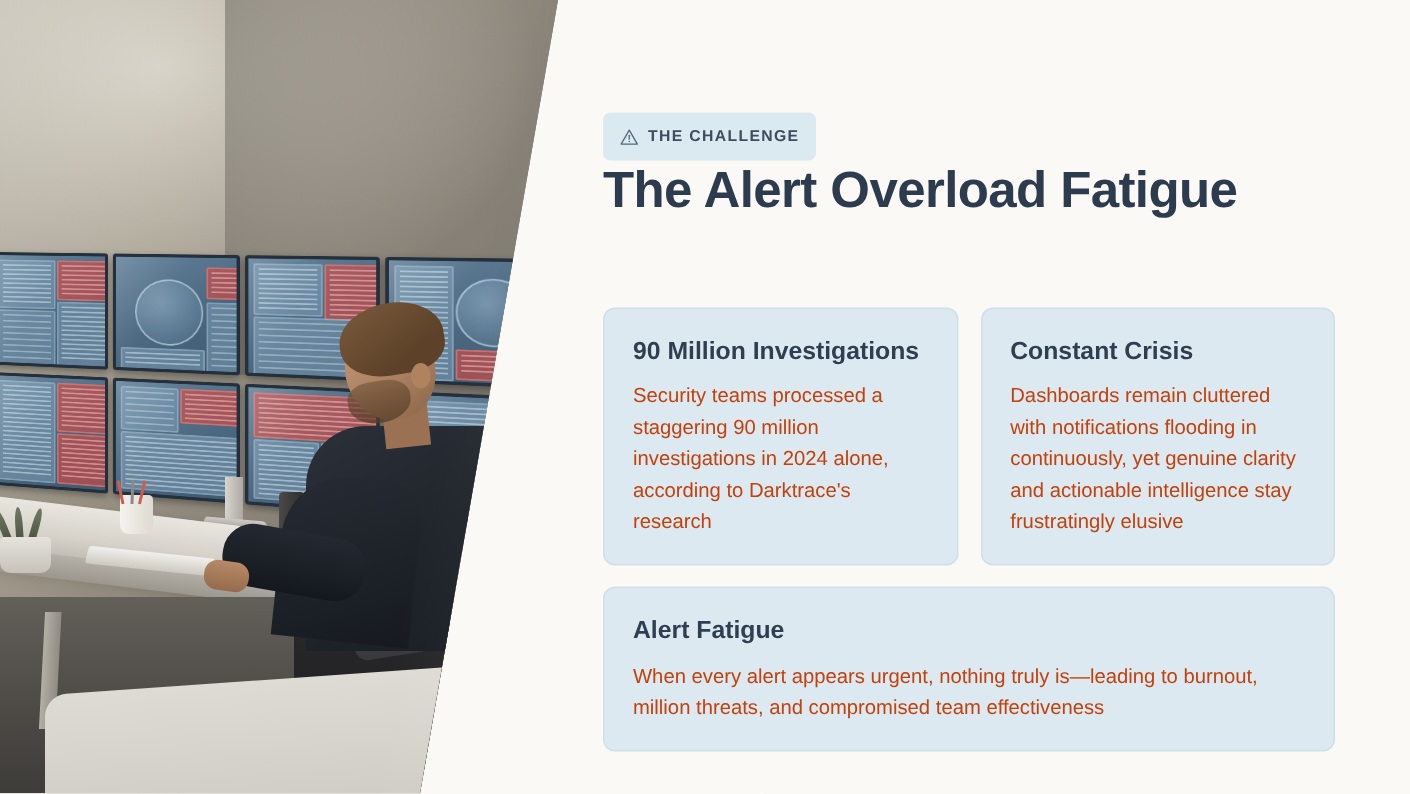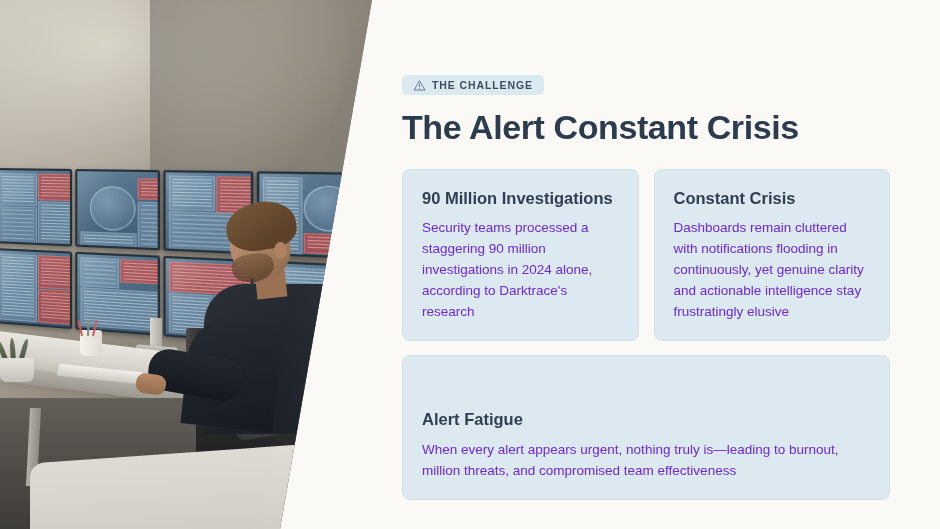--- a/index.html
+++ b/index.html
@@ -361,21 +361,21 @@
     height: 529px;
   }
 
   .badge {
     position: absolute;
     left: 0;
     top: 75px;
     display: inline-flex;
     align-items: center;
     gap: 6px;
-    height: 20px;
+    height: 32px;
     padding: 0 11px;
     background: #dbe9f1;
     border-radius: 5px;
     justify-content: flex-end;
   }
   .badge-icon {
     display: block;
     width: 13px;
     height: 13px;
     flex: 0 0 auto;
@@ -410,37 +410,38 @@
   .card-row {
     display: flex;
     gap: 15px;
   }
   .card {
     background: #dce9f0;
     border: 1px solid #cfdfe8;
     border-radius: 8px;
     padding: 17px 19px 18px 19px;
     box-sizing: border-box;
+    margin-top: 36px;
   }
   .card.half { width: 237px; }
   .card.full { width: 488px; margin-top: 14px; }
   .card-title {
     margin: 0 0 8px 0;
     font-size: 16.5px;
     line-height: 22px;
     font-weight: 600;
     color: #2f3f51;
   }
   .card-body {
     margin: 0;
     font-size: 13.5px;
     line-height: 21px;
-    color: #6d28d9;
-  }
-  .card.full .card-title { margin-bottom: 9px; margin-top: 35px; }
+    color: #c2410c;
+  }
+  .card.full .card-title { margin-bottom: 9px; }
 </style>
 </head>
 <body>
 
 <div class="slide">
 
   <div class="photo-panel">
     <div class="photo"></div>
     <div class="wall-glow"></div>
     <div class="wall-shadow"></div>
@@ -601,21 +602,21 @@
 
     <div class="badge">
       <svg class="badge-icon" viewBox="0 0 24 24" fill="none">
         <path d="M12 3.2 L22 20.4 H2 Z" stroke="#53687c" stroke-width="1.6" stroke-linejoin="round" fill="none"></path>
         <path d="M12 9.6 V14.4" stroke="#53687c" stroke-width="1.6" stroke-linecap="round"></path>
         <circle cx="12" cy="17.3" r="0.95" fill="#53687c"></circle>
       </svg>
       <span class="badge-text">THE CHALLENGE</span>
     </div>
 
-    <h1 class="title">The Alert Constant Crisis</h1>
+    <h1 class="title">The Alert Overload Fatigue</h1>
 
     <div class="cards">
       <div class="card-row">
         <div class="card half">
           <h2 class="card-title">90 Million Investigations</h2>
           <p class="card-body">Security teams processed a staggering 90 million investigations in 2024 alone, according to Darktrace's research</p>
         </div>
         <div class="card half">
           <h2 class="card-title">Constant Crisis</h2>
           <p class="card-body">Dashboards remain cluttered with notifications flooding in continuously, yet genuine clarity and actionable intelligence stay frustratingly elusive</p>

